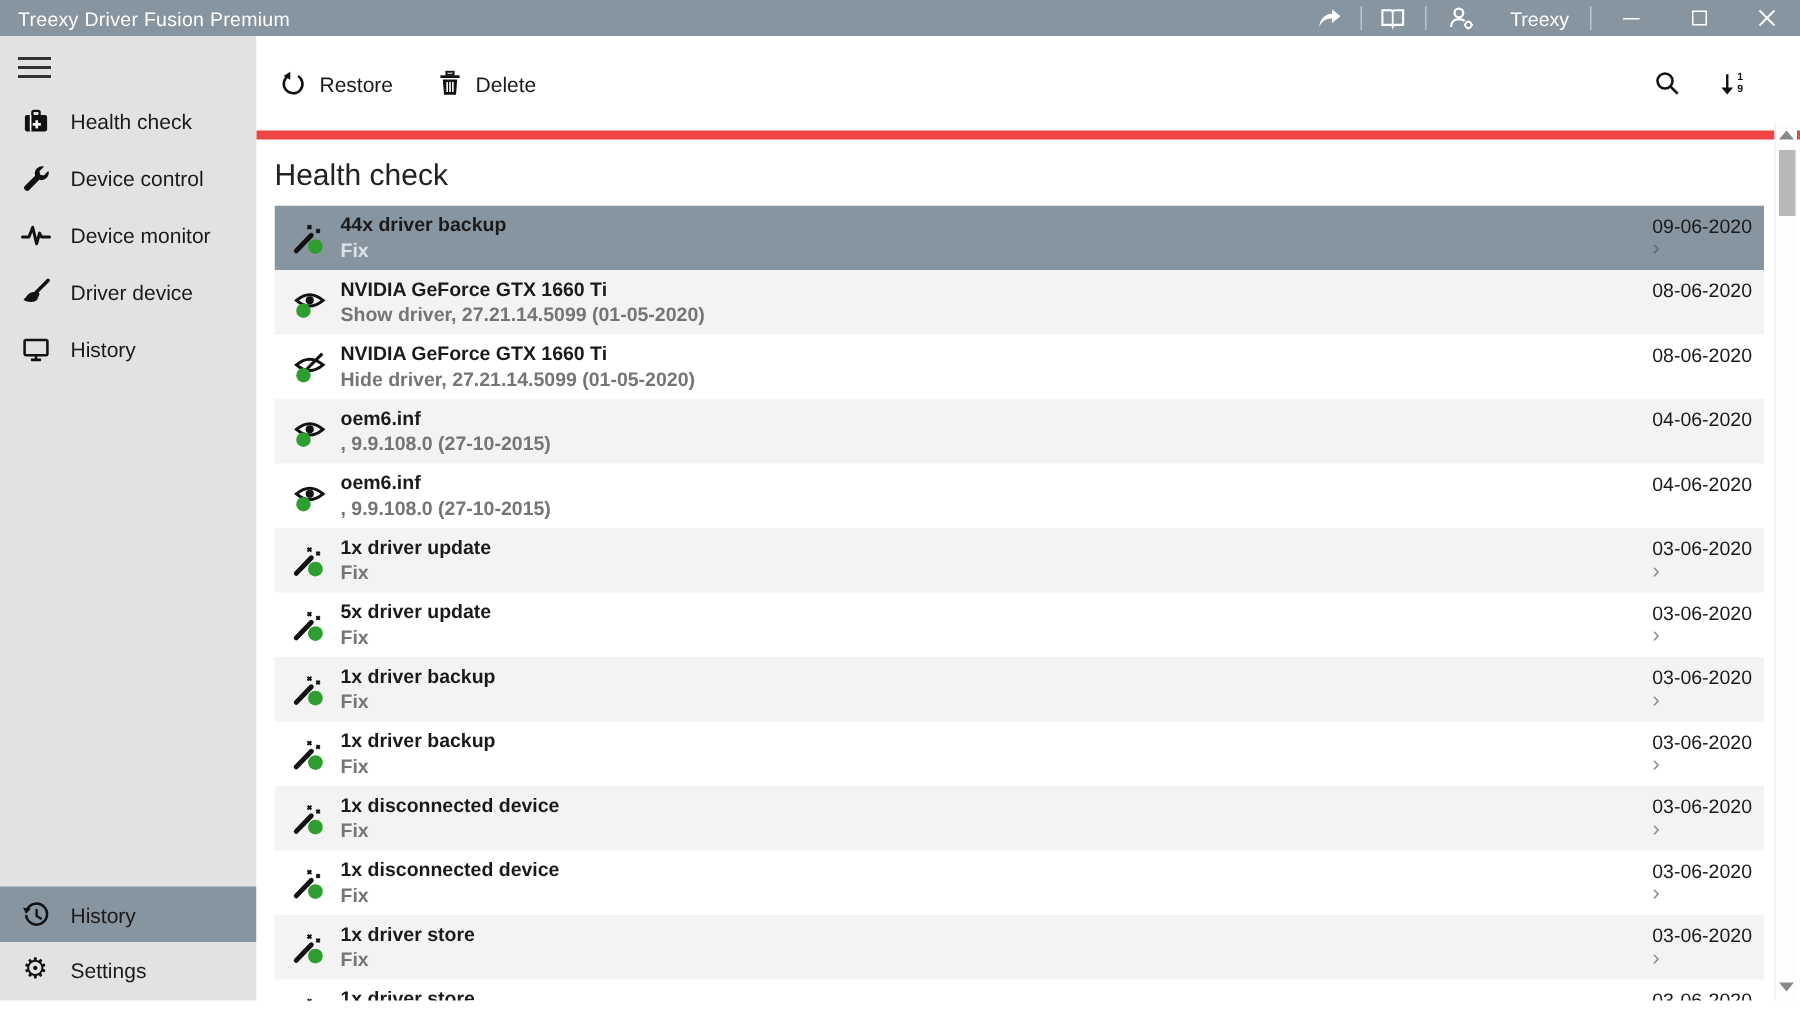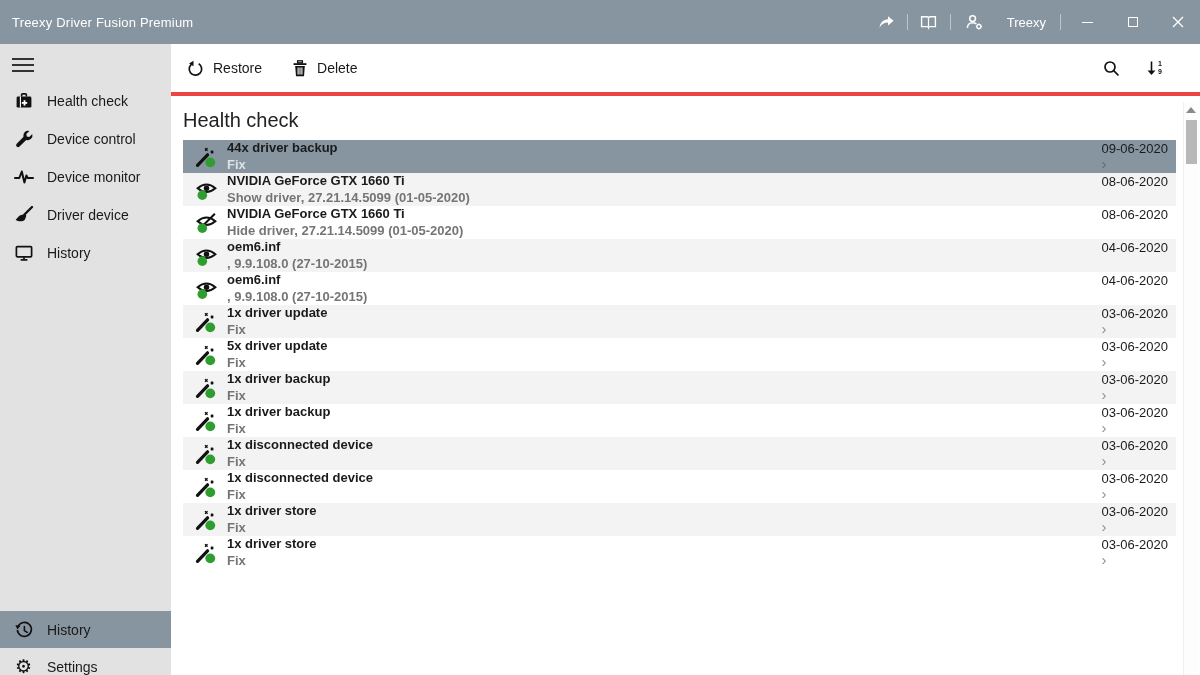--- a/index.html
+++ b/index.html
@@ -8,21 +8,21 @@
     --row_alt:#f3f3f3;
     --green:#2f9e31;
     --ink:#1a1a1a;
     --sub:#757575;
   }
   *{box-sizing:border-box;margin:0;padding:0;}
   html,body{width:1200px;height:675px;overflow:hidden;}
   body{font-family:"Liberation Sans","DejaVu Sans",sans-serif;background:#fff;color:var(--ink);}
 
   
-  .titlebar{height:44px;background:var(--accent);display:flex;align-items:center;color:#fff;}
+  .titlebar{height:24px;background:var(--accent);display:flex;align-items:center;color:#fff;}
   .titlebar-title{font-size:13px;padding-left:12px;flex:1;color:#fff;letter-spacing:.2px;}
   .tb-right{display:flex;align-items:center;height:100%;}
   .tb-icon{display:flex;align-items:center;justify-content:center;width:34px;height:100%;cursor:default;}
   .tb-sep{width:1px;height:16px;background:rgba(255,255,255,.45);margin:0 4px;}
   .tb-account{display:flex;align-items:center;gap:23px;padding:0 10px;height:100%;font-size:13px;color:#fff;}
   .winbtn{width:45px;height:100%;display:flex;align-items:center;justify-content:center;}
   .min-glyph{width:11px;height:1px;background:#fff;}
   .max-glyph{width:10px;height:10px;border:1px solid #fff;}
 
   
@@ -35,31 +35,31 @@
   .nav-item{height:38px;display:flex;align-items:center;gap:13px;padding-left:13px;font-size:14px;color:var(--ink);cursor:pointer;}
   .nav-item .nav-ic{width:21px;height:21px;display:flex;align-items:center;justify-content:center;flex-shrink:0;}
   .nav-item.selected{background:var(--accent);}
   .sidebar-spacer{flex:1;}
   .bottom-group{margin-bottom:2px;margin-top:30px;}
   .bottom-group .nav-item{height:37px;}
   .gear-glyph{font-size:19px;line-height:1;color:#111;font-family:"DejaVu Sans",sans-serif;}
 
   
   .content{flex:1;display:flex;flex-direction:column;position:relative;background:#fff;min-width:0;}
-  .toolbar{height:52px;display:flex;align-items:center;padding:0 20px 0 16px;border-bottom:4px solid #ef4444;flex-shrink:0;text-align:right;}
+  .toolbar{height:69px;display:flex;align-items:center;padding:0 20px 0 16px;border-bottom:6px solid #ef4444;flex-shrink:0;text-align:right;}
   .tool-btn{display:flex;align-items:center;gap:9px;font-size:14px;color:var(--ink);margin-right:30px;cursor:pointer;}
   .toolbar-right{margin-left:auto;display:flex;align-items:center;gap:26px;padding-right:18px;}
   .icon-btn{display:flex;align-items:center;justify-content:center;cursor:pointer;}
   .sort-glyph{display:flex;align-items:center;}
   .sort-digits{display:flex;flex-direction:column;font-size:7px;font-weight:bold;line-height:1.1;color:#111;margin-left:1px;}
 
   .page-heading{font-size:20px;font-weight:400;color:#222;margin:13px 0 8px 12px;}
 
   .rows{margin:0 24px 0 12px;overflow:hidden;}
-  .row{height:33px;display:flex;align-items:center;padding:0 8px 0 12px;cursor:pointer;}
+  .row{height:43px;display:flex;align-items:center;padding:0 8px 0 12px;cursor:pointer;}
   .row.alt{background:var(--row_alt);}
   .row.selected{background:var(--accent);}
   .row-icon{width:23px;height:23px;margin-right:9px;flex-shrink:0;}
   .row-text{flex:1;display:flex;flex-direction:column;justify-content:center;min-width:0;line-height:1.26;}
   .row-title{font-size:13px;font-weight:700;color:#1a1a1a;white-space:nowrap;}
   .row-sub{font-size:13px;color:var(--sub);white-space:nowrap;font-weight:bold;}
   .row.selected .row-sub{color:#dde2e6;}
   .row-right{display:flex;flex-direction:column;align-items:flex-start;line-height:1.3;}
   .row-date{font-size:13px;color:#1a1a1a;}
   .row-chevron{font-size:15px;color:#8f8f8f;height:15px;line-height:13px;padding-right:2px;}

